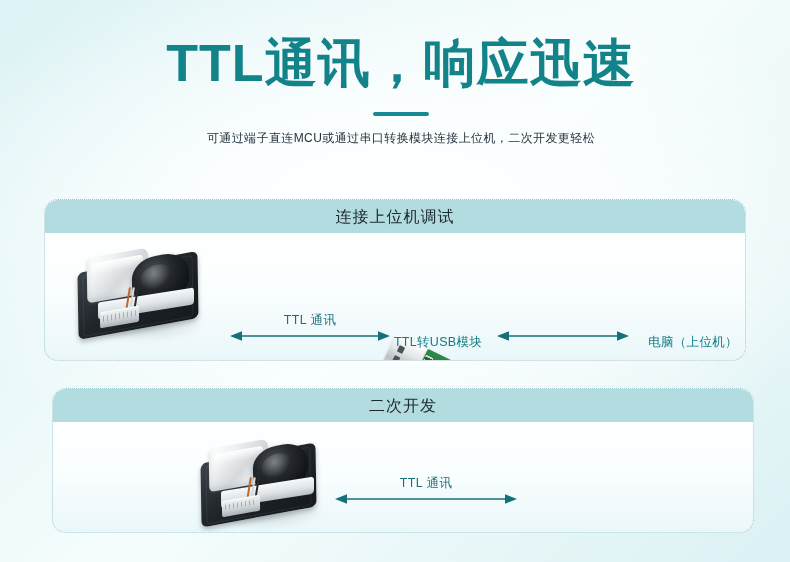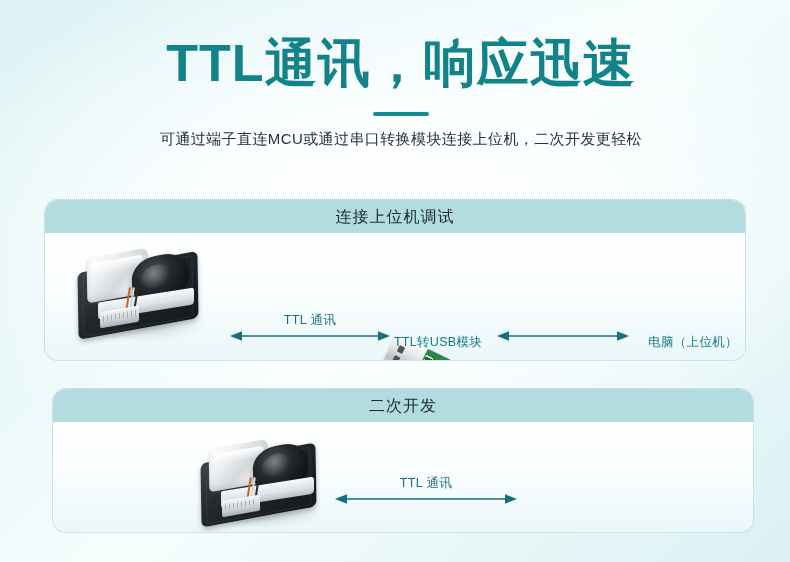--- a/index.html
+++ b/index.html
@@ -21,21 +21,21 @@
   .title{
     font-size:52px;line-height:1.12;font-weight:bold;
     color:#13838a;letter-spacing:1px;
     font-family:"Liberation Sans","DejaVu Sans",sans-serif;
   }
   .divider{
     width:56px;height:4px;border-radius:2px;background:#168a90;
     margin:20px auto 0 auto;
   }
   .subtitle{
-    margin-top:14px;font-size:15px;color:#24323a;letter-spacing:.4px;
+    margin-top:14px;font-size:12px;color:#24323a;letter-spacing:.4px;
   }
 
   
   .card{
     position:absolute;
     border:1px dotted #9cc9cf;
     border-radius:14px;
     background:linear-gradient(180deg,#ffffff 0%,#fbfeff 55%,#eaf7f9 100%);
     box-sizing:border-box;
     overflow:hidden;

